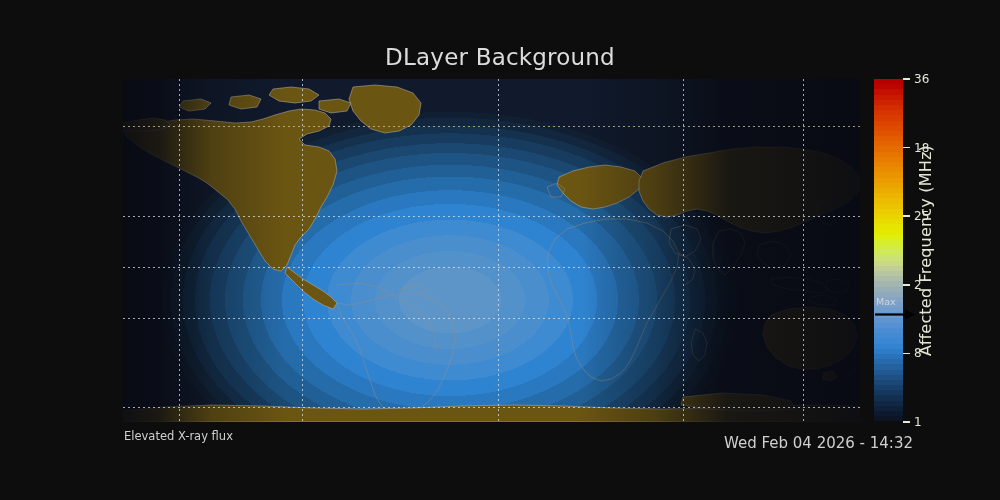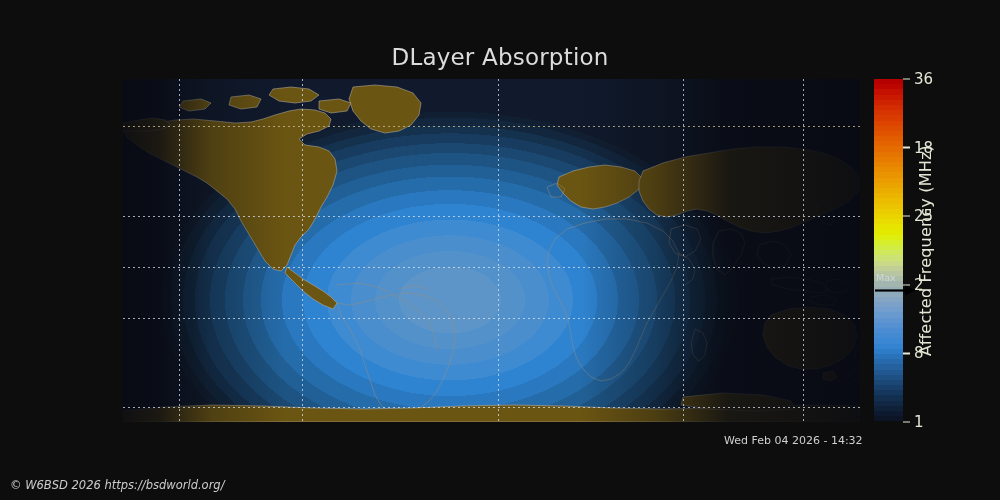--- a/index.html
+++ b/index.html
@@ -71,45 +71,45 @@
     background-image:repeating-linear-gradient(180deg,#dfe7f2 0 2px,transparent 2px 5px);}
   .grid .h.tropic{background-image:repeating-linear-gradient(90deg,#c8bb8e 0 2px,transparent 2px 5px);opacity:.8;}
 
   
   .cbar-wrap{position:absolute;left:874px;top:79px;width:29px;height:343px;}
   .cbar{position:absolute;inset:0;}
   .cbar i{display:block;width:100%;}
   .cbar-ticks{position:absolute;left:29px;top:0;height:343px;width:60px;}
   .cbar-ticks .tk{position:absolute;left:0;display:flex;align-items:center;gap:4px;transform:translateY(-50%);}
   .cbar-ticks .tk .dash{display:block;width:7px;height:1.5px;background:#e6ead9;}
-  .cbar-ticks .tk .lbl{font-size:15px;color:#e3e8d5;line-height:1;}
+  .cbar-ticks .tk .lbl{font-size:12px;color:#e3e8d5;line-height:1;}
   .cbar-title{
     position:absolute;left:913px;top:79px;height:343px;width:24px;
     display:flex;align-items:center;justify-content:center;
   }
   .cbar-title span{
     writing-mode:vertical-rl;transform:rotate(180deg);
     font-size:16px;color:#e3e8d5;white-space:nowrap;letter-spacing:.2px;
   }
   
   .maxmark{position:absolute;left:874px;width:46px;height:26px;pointer-events:none;}
   .maxmark .mtxt{position:absolute;left:2px;top:0;font-size:9.5px;color:#cfd6df;line-height:1;}
   .maxmark .marrow{position:absolute;left:1px;top:12px;width:40px;height:11px;}
 
   
   .status{position:absolute;left:124px;top:429px;font-size:11.5px;color:#cfcfcf;line-height:15px;}
-  .stamp{position:absolute;left:724px;top:434px;font-size:11px;color:#cfcfcf;}
+  .stamp{position:absolute;left:724px;top:434px;font-size:15px;color:#cfcfcf;}
   .credit{position:absolute;left:10px;top:478px;font-size:11.5px;color:#cccccc;font-style:italic;}
 </style>
 </head>
 <body>
 
 <div id="root">
 
-  <div class="title">DLayer Absorption</div>
+  <div class="title">DLayer Background</div>
 
   <div class="map-wrap">
 
     <div class="map-layer ocean"></div>
     <div class="map-layer absorb"></div>
 
     <svg class="land-svg" viewBox="0 0 737 343" preserveAspectRatio="none">
 
       <path class="land" d="M0,50 L14,47 L34,44 L52,41 L70,40 L92,42 L112,44 L128,43 L140,40 L152,36 L166,32 L178,30 L192,31 L202,34 L208,40 L206,47 L196,52 L184,55 L176,60 L182,66 L196,68 L206,72 L212,80 L214,92 L210,106 L204,118 L198,128 L192,140 L186,150 L178,158 L172,166 L168,176 L164,186 L158,192 L150,190 L142,182 L136,172 L130,162 L124,152 L118,142 L112,130 L104,120 L94,112 L84,104 L74,98 L62,92 L50,86 L38,80 L26,74 L14,66 L4,58 Z"></path>
 
@@ -267,32 +267,32 @@
       <div class="tk" style="top: 274.4px;">
         <span class="dash"></span>
         <span class="lbl">8</span>
       </div>
       <div class="tk" style="top: 343px;">
         <span class="dash"></span>
         <span class="lbl">1</span>
       </div>
     </div>
 
-  <div class="maxmark" id="maxmark" style="top: 273px;">
+  <div class="maxmark" id="maxmark" style="top: 297px;">
     <span class="mtxt">Max</span>
     <svg class="marrow" viewBox="0 0 40 11">
       <line x1="0" y1="5.5" x2="31" y2="5.5" stroke="#000" stroke-width="2.2"></line>
       <polygon points="30,0.5 40,5.5 30,10.5" fill="#000"></polygon>
     </svg>
   </div>
 
   <div class="cbar-title">
     <span>Affected Frequency (MHz)</span>
   </div>
 
   <div class="status">
+    <div>Elevated X-ray flux</div>
   </div>
 
   <div class="stamp">Wed Feb 04 2026 - 14:32</div>
 
-  <div class="credit">© W6BSD 2026 https://bsdworld.org/</div>
 
 </div>
 
 </body></html>

